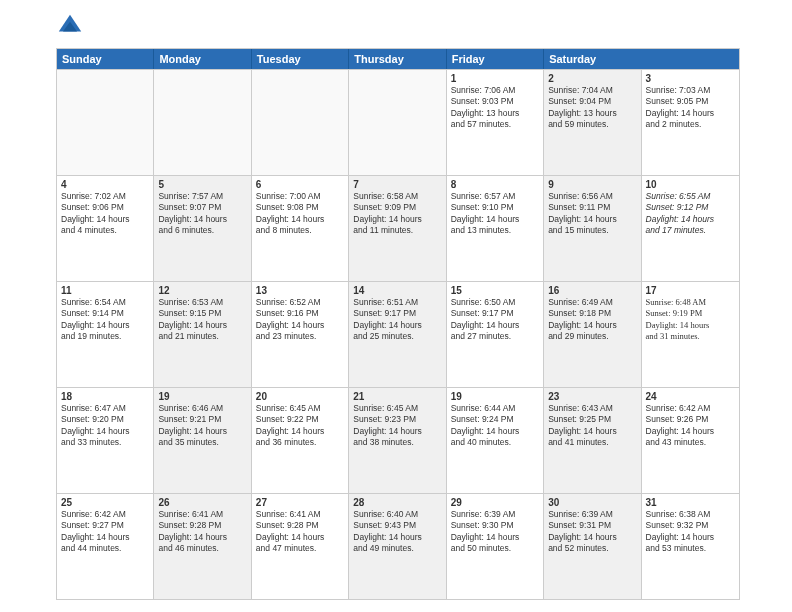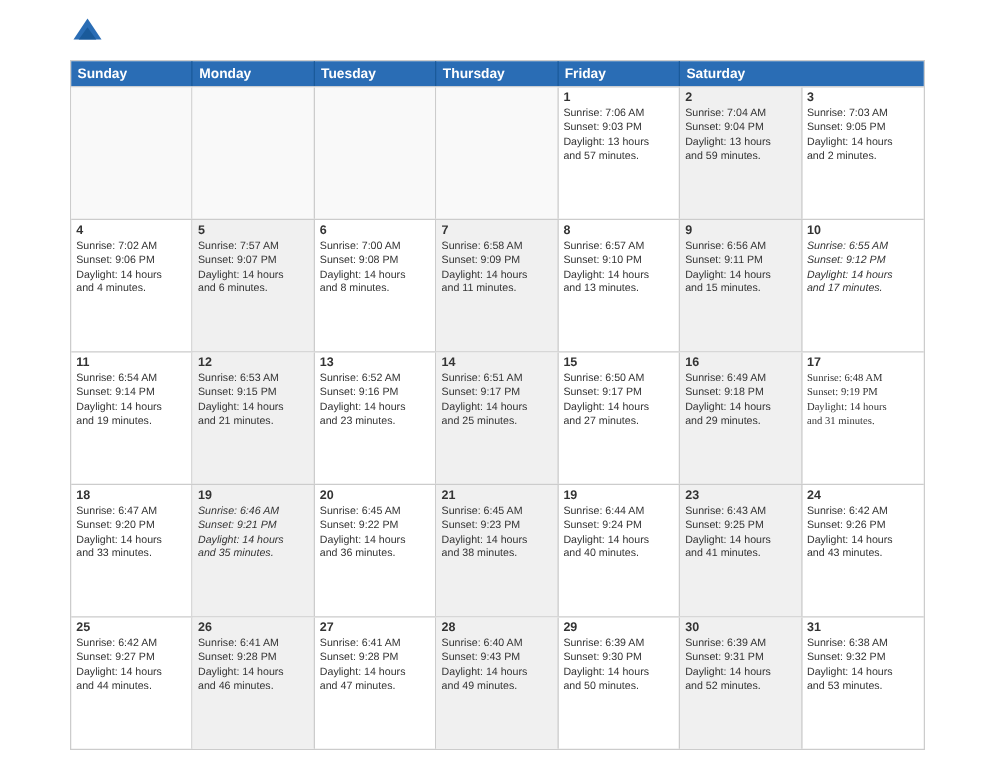--- a/index.html
+++ b/index.html
@@ -277,21 +277,21 @@
         <div class="cal-row">
           <div class="cal-cell">
             <div class="day-num">18</div>
             <div class="cell-info" style="white-space: pre-line;">Sunrise: 6:47 AM
 Sunset: 9:20 PM
 Daylight: 14 hours
 and 33 minutes.</div>
           </div>
           <div class="cal-cell shaded">
             <div class="day-num">19</div>
-            <div class="cell-info" style="white-space: pre-line; font-style: italic;">Sunrise: 6:46 AM
+            <div class="cell-info" style="white-space: pre-line;">Sunrise: 6:46 AM
 Sunset: 9:21 PM
 Daylight: 14 hours
 and 35 minutes.</div>
           </div>
           <div class="cal-cell">
             <div class="day-num">20</div>
             <div class="cell-info" style="white-space: pre-line;">Sunrise: 6:45 AM
 Sunset: 9:22 PM
 Daylight: 14 hours
 and 36 minutes.</div>

